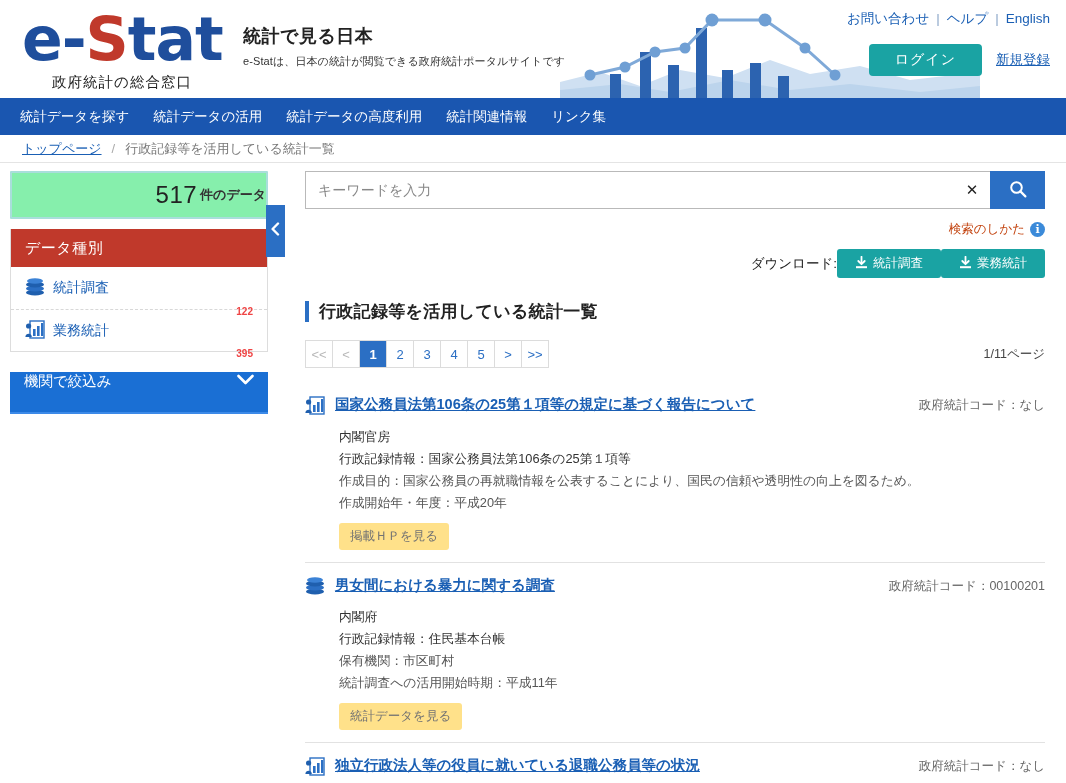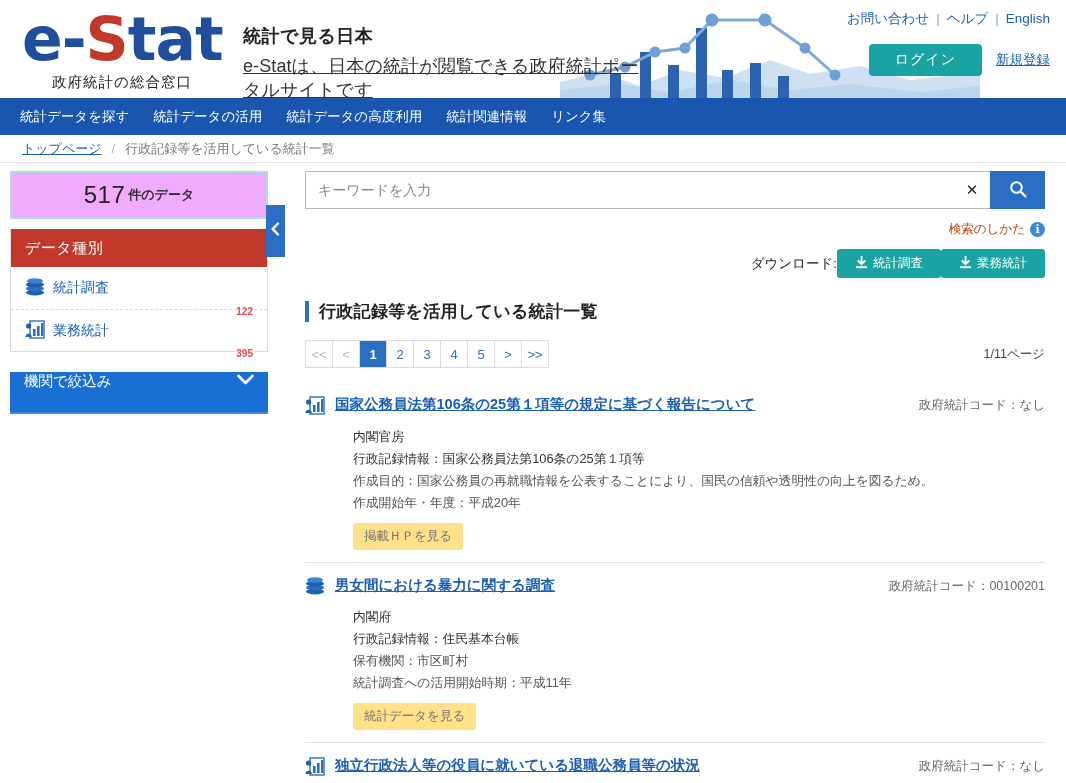--- a/index.html
+++ b/index.html
@@ -54,25 +54,24 @@
     left: 243px; top: 24px;
     width: 400px;
   }
   .tagline-title {
     font-size: 18px;
     font-weight: bold;
     color: #222;
     letter-spacing: 0.5px;
   }
   .tagline-sub {
-    font-size: 18px;
+    font-size: 11px;
     color: #333;
     margin-top: 6px;
     letter-spacing: 0.1px;
-    text-decoration: underline;
   }
   .header-links {
     position: absolute;
     right: 16px; top: 10px;
     font-size: 13.5px;
     color: #1a5fb4;
     white-space: nowrap;
   }
   .header-links a {
     color: #1a5fb4;
@@ -148,25 +147,25 @@
   }
 
   
   .sidebar {
     position: absolute;
     left: 10px; top: 8px;
     width: 258px;
   }
   .count-box {
     border: 2px solid #a9dedb;
-    background: #f0abfc;
+    background: #86efac;
     height: 48px;
     display: flex;
     align-items: center;
-    justify-content: center;
+    justify-content: flex-end;
     border-radius: 1px;
   }
   .count-num {
     font-size: 24px;
     color: #222;
     font-weight: normal;
     letter-spacing: 0.5px;
   }
   .count-unit {
     font-size: 13px;
@@ -401,21 +400,21 @@
     line-height: 1.35;
   }
   .result-code {
     font-size: 12.5px;
     color: #666;
     white-space: nowrap;
     margin-left: 16px;
     margin-top: 2px;
   }
   .result-body {
-    margin-left: 48px;
+    margin-left: 34px;
     margin-top: 7px;
   }
   .r-line {
     font-size: 12.8px;
     color: #555;
     line-height: 1.72;
   }
   .r-line.strong { color: #333; }
   .r-tag {
     display: inline-block;

